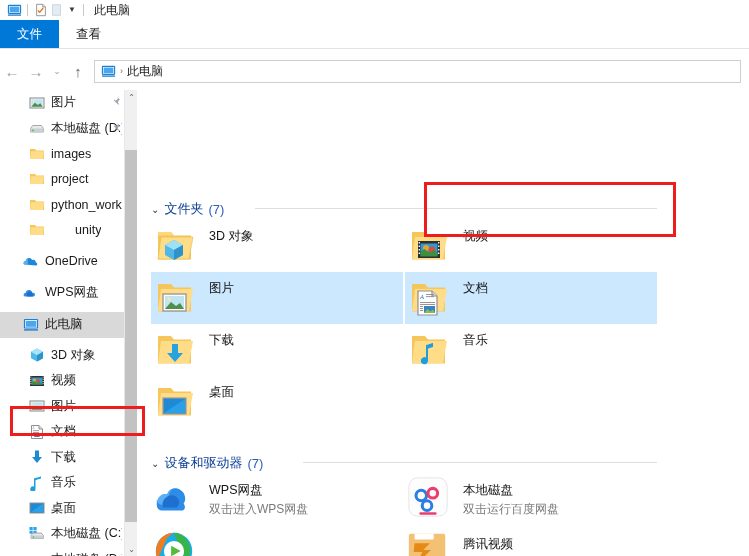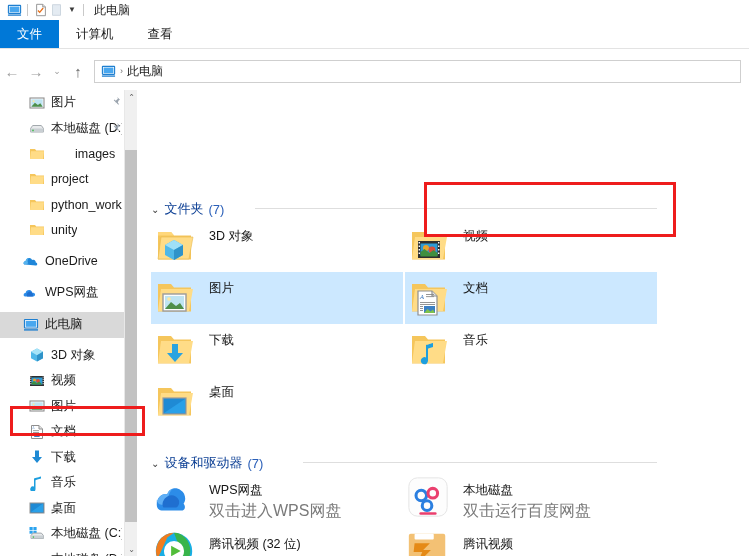--- a/index.html
+++ b/index.html
@@ -120,21 +120,21 @@
     position: absolute; height: 1px; background: #dedede;
   }
 
   .tile {
     position: absolute; display: flex; align-items: flex-start;
   }
   .tile.sel { background: #cce8ff; }
   .tile-ico { width: 48px; height: 48px; flex: none; position: relative; }
   .tile-txt { margin-left: 10px; padding-top: 8px; }
   .tile-name { font-size: 12.5px; color: #141414; white-space: nowrap; }
-  .tile-sub { font-size: 16px; color: #7a7a7a; margin-top: 2px; white-space: nowrap; }
+  .tile-sub { font-size: 12px; color: #7a7a7a; margin-top: 2px; white-space: nowrap; }
 
   
   .redbox {
     position: absolute; border: 3px solid #ee1c1c; pointer-events: none; z-index: 40;
   }
 
   .watermark {
     position: absolute; right: 2px; bottom: 12px; z-index: 50;
     font-size: 19px; color: #d6d6d6; white-space: nowrap; letter-spacing: 0.5px;
   }
@@ -165,21 +165,20 @@
         <rect x="3" y="2" width="9" height="12" fill="#e4ebf2" stroke="#c3ced8" stroke-width="0.9"></rect>
       </svg>
     </span>
     <span class="qat-caret">▼</span>
     <span class="qat-sep"></span>
     <span class="title-text">此电脑</span>
   </div>
 
   <div class="ribbon">
     <div class="tab active">文件</div>
-    <div class="tab">计算机</div>
     <div class="tab">查看</div>
   </div>
   <div class="ribbon-underline"></div>
 
   <div class="addrbar">
     <div class="nav-btn">←</div>
     <div class="nav-btn">→</div>
     <div class="nav-btn small">⌄</div>
     <div class="nav-btn enabled">↑</div>
     <div class="addr-field">
@@ -219,21 +218,21 @@
                 <path d="M1.5 8.5l2.2-3h8.6l2.2 3v3.5h-13z" fill="#e8eaec" stroke="#9aa0a5" stroke-width="0.9"></path>
                 <path d="M1.5 8.5h13v3.5h-13z" fill="#c9cfd3"></path>
                 <circle cx="4" cy="10.4" r="0.9" fill="#46c051"></circle>
               </svg>
             </span>
             <span class="nav-label">本地磁盘 (D:)</span>
             <span class="pin"><svg width="11" height="11" viewBox="0 0 16 16">
                 <path d="M10.5 1.5l4 4-2 1-1.2 3.4 1.8 1.8-1 1-3.2-3.2-4.4 4.6 4.2-4.8-3.2-3.2 1-1 1.8 1.8L11.5 4z" fill="#9aa3ad"></path>
               </svg></span>
           </div>
-          <div class="nav-item ind-1" style="position: absolute; left: 0px; width: 124px; top: 51px; gap: 24px;">
+          <div class="nav-item ind-1" style="position: absolute; left: 0px; width: 124px; top: 51px;">
             <span class="nav-ico">
               <svg width="16" height="16" viewBox="0 0 16 16">
                 <path d="M1 3h5l1.2 1.5H15V13H1z" fill="#f5c65c"></path>
                 <path d="M2 5.2h13L14 13H1z" fill="#ffdc87"></path>
               </svg>
             </span>
             <span class="nav-label">images</span>
           </div>
           <div class="nav-item ind-1" style="position: absolute; left: 0px; width: 124px; top: 76.5px;">
             <span class="nav-ico">
@@ -246,21 +245,21 @@
           </div>
           <div class="nav-item ind-1" style="position: absolute; left: 0px; width: 124px; top: 102px;">
             <span class="nav-ico">
               <svg width="16" height="16" viewBox="0 0 16 16">
                 <path d="M1 3h5l1.2 1.5H15V13H1z" fill="#f5c65c"></path>
                 <path d="M2 5.2h13L14 13H1z" fill="#ffdc87"></path>
               </svg>
             </span>
             <span class="nav-label">python_worksta</span>
           </div>
-          <div class="nav-item ind-1" style="position: absolute; left: 0px; width: 124px; top: 127.5px;">
+          <div class="nav-item ind-1" style="position: absolute; left: 0px; width: 124px; top: 127.5px; gap: 24px;">
             <span class="nav-ico">
               <svg width="16" height="16" viewBox="0 0 16 16">
                 <path d="M1 3h5l1.2 1.5H15V13H1z" fill="#f5c65c"></path>
                 <path d="M2 5.2h13L14 13H1z" fill="#ffdc87"></path>
               </svg>
             </span>
             <span class="nav-label">unity</span>
           </div>
           <div class="nav-item ind-0" style="position: absolute; left: 0px; width: 124px; top: 158px;">
             <span class="nav-ico">
@@ -602,23 +601,20 @@
         <div class="tile-ico">
           <svg width="46" height="46" viewBox="0 0 48 48">
             <path d="M24 5a19 19 0 1 1 0 38 19 19 0 0 1 0-38z" fill="#18aee5"></path>
             <path d="M24 5a19 19 0 0 0-17 27l10-22z" fill="#f07c1e"></path>
             <path d="M24 5c9 0 17 8 17 19 0 5-2 9-5 13L24 5z" fill="#38b44a"></path>
             <path d="M12 32a19 19 0 0 0 24 5L20 13z" fill="#f2a91e" opacity="0.0"></path>
             <circle cx="24" cy="24" r="10.5" fill="#ffffff"></circle>
             <path d="M21 18.5l10 5.5-10 5.5z" fill="#52bd3a"></path>
           </svg>
         </div>
-        <div class="tile-txt">
-          <div class="tile-name">腾讯视频 (32 位)</div>
-        </div>
       </div>
 
       <div class="tile" style="left:262px; top:438px; width:252px; height:48px;">
         <div class="tile-ico">
           <svg width="46" height="46" viewBox="0 0 48 48">
             <rect x="4" y="6" width="38" height="36" rx="2" fill="#f3c174"></rect>
             <rect x="10" y="6" width="20" height="6" rx="1" fill="#ffffff"></rect>
             <path d="M10 16h16l-7 7h8l-14 14 5-12H9z" fill="#e58a16"></path>
           </svg>
         </div>

